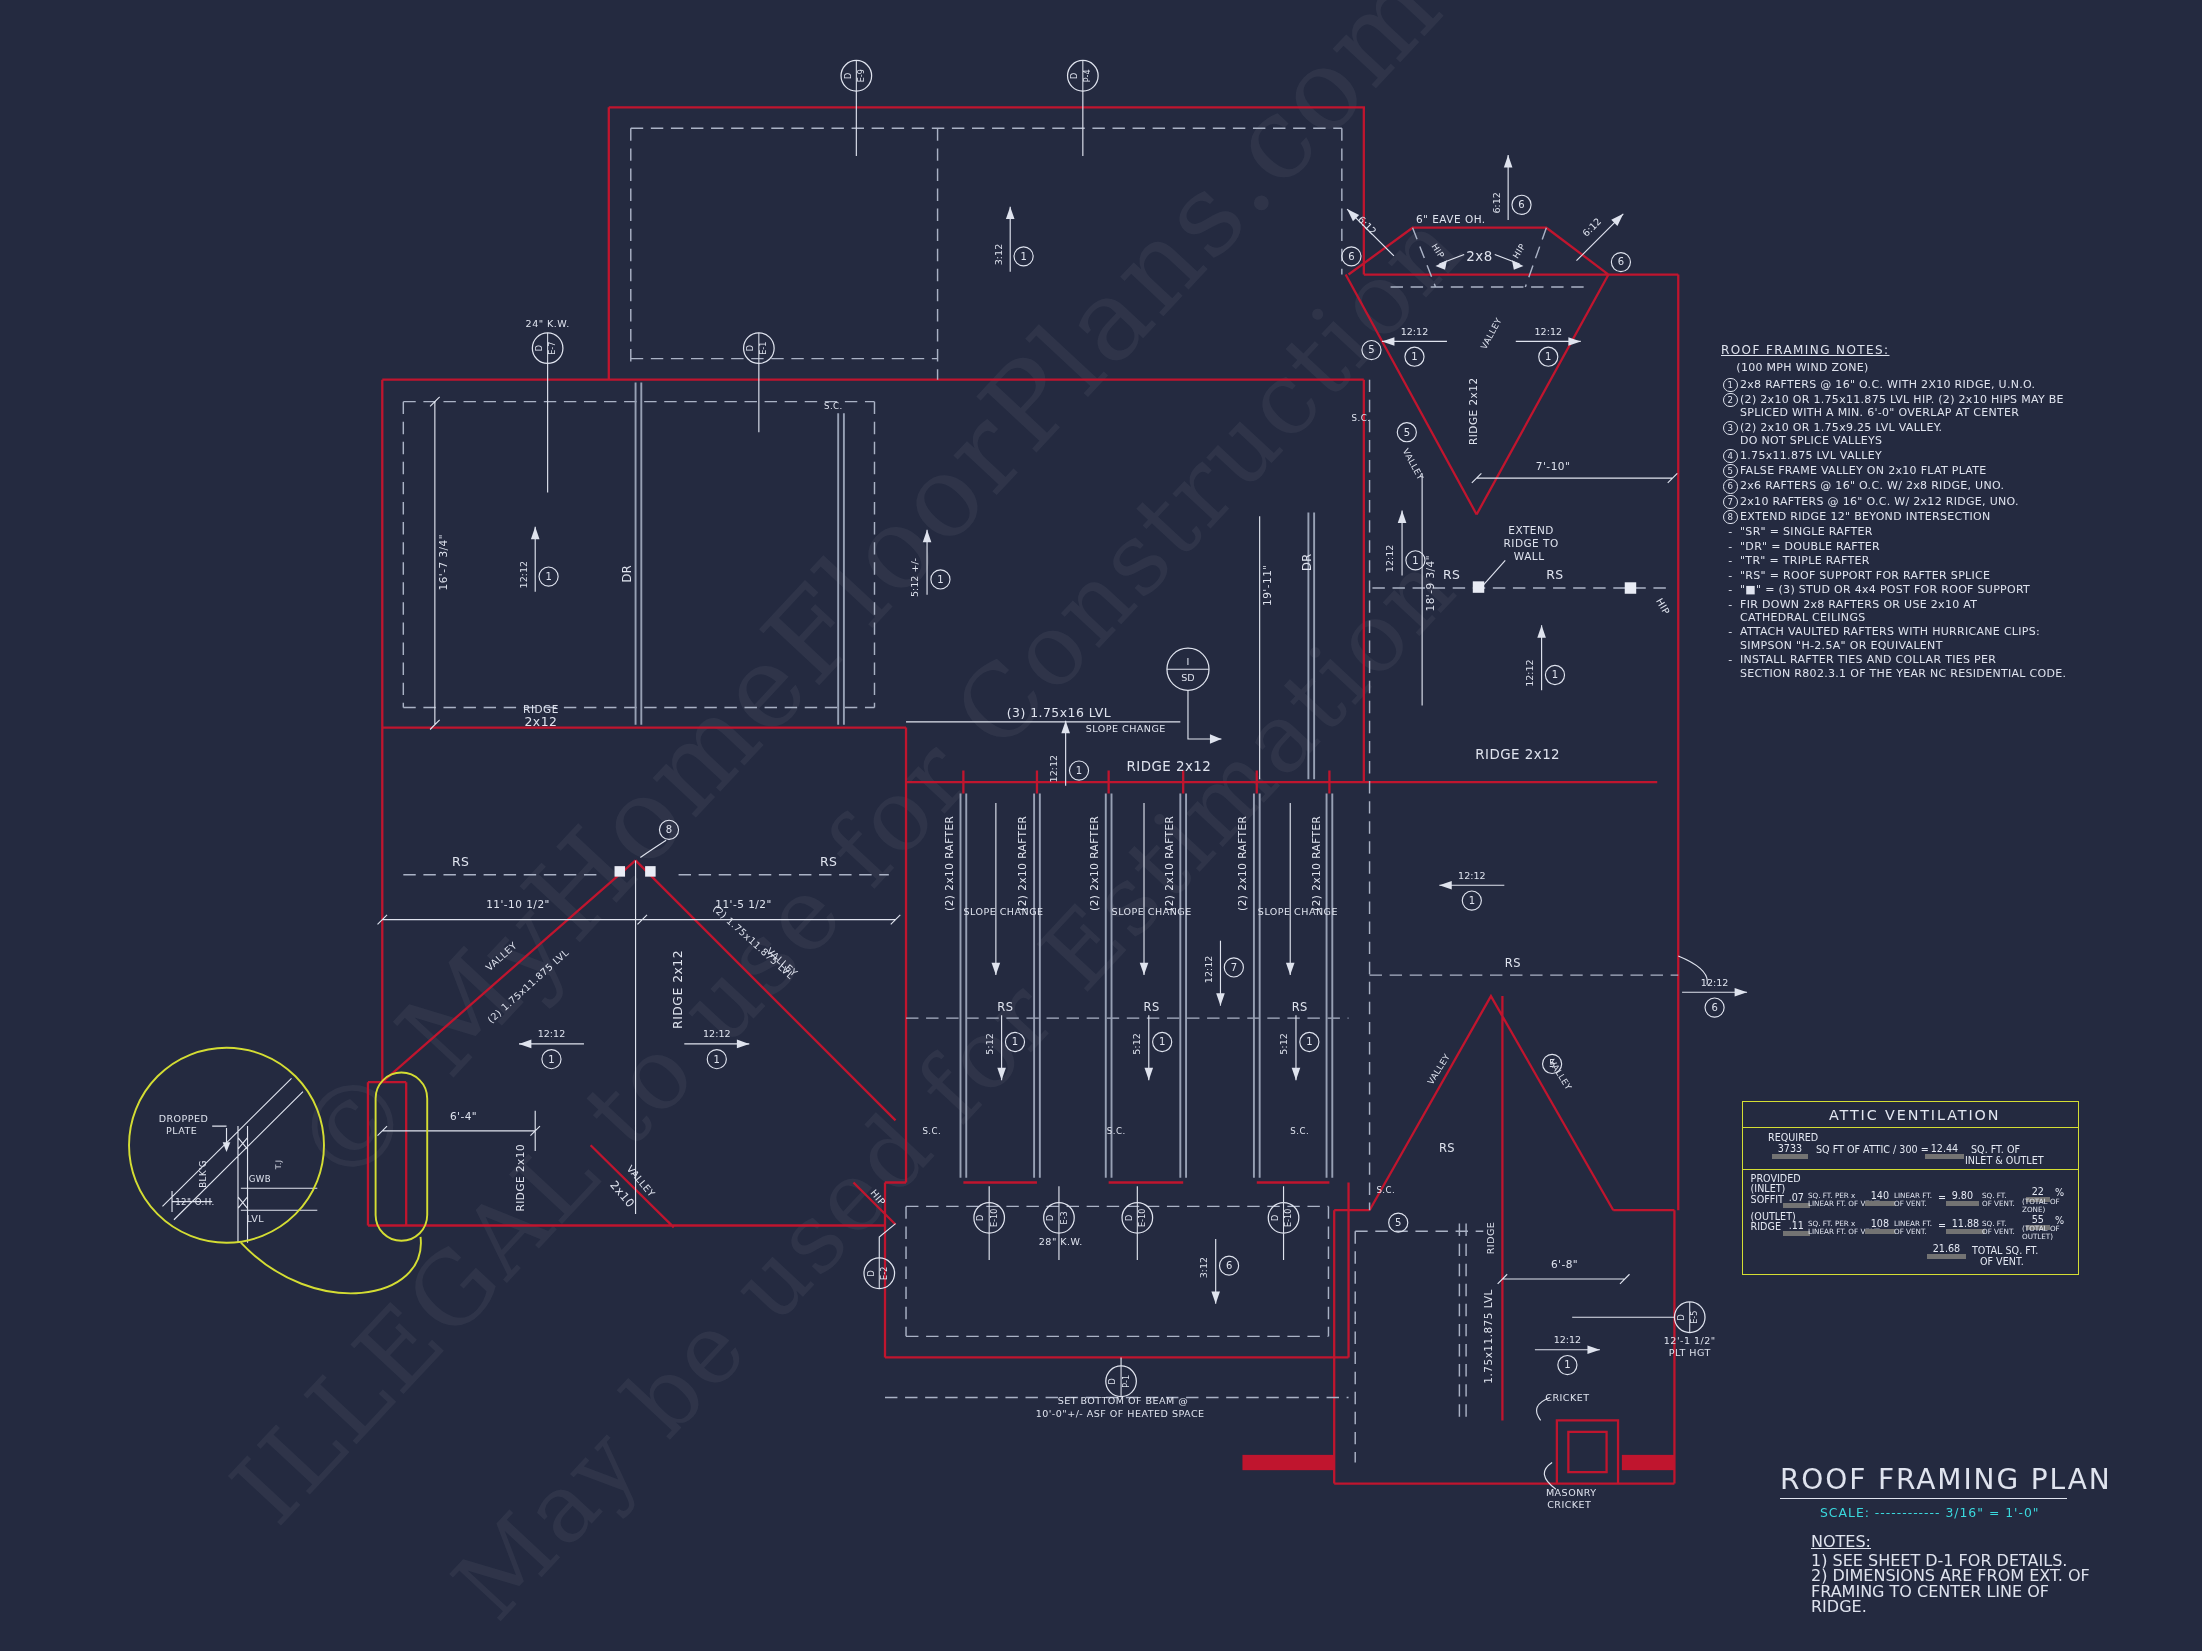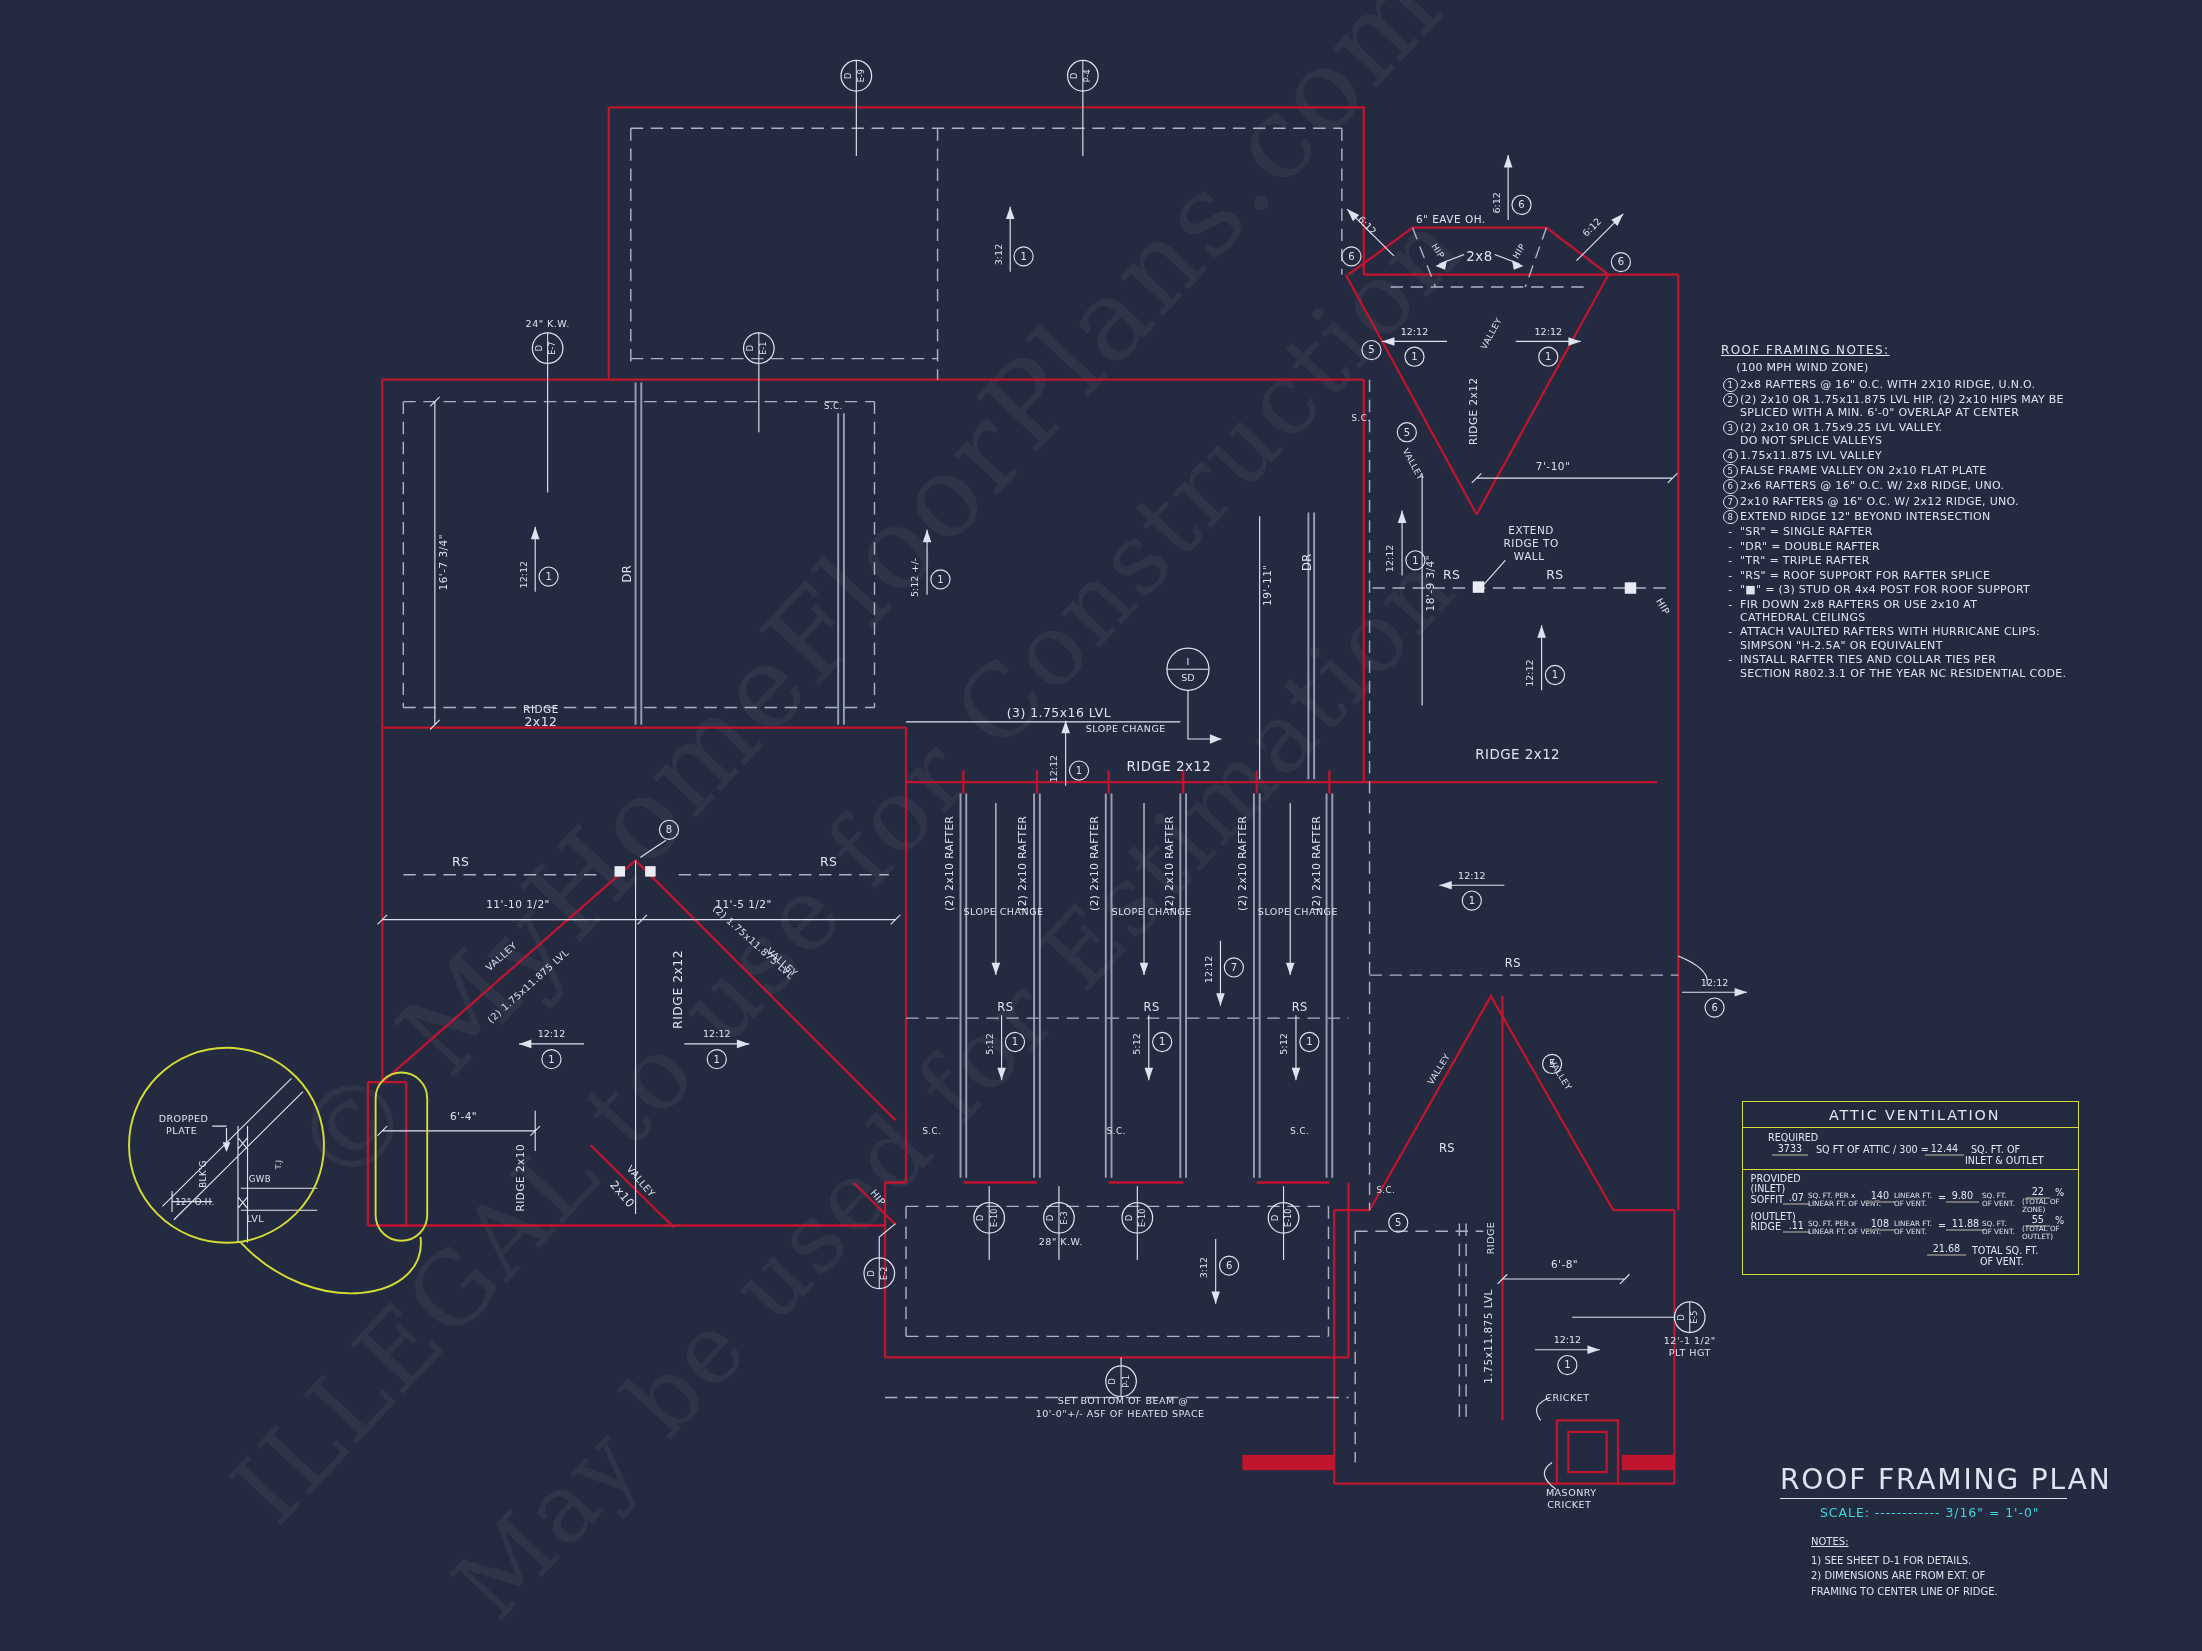--- a/index.html
+++ b/index.html
@@ -14,27 +14,27 @@
   .nrow{display:flex;margin:0 0 1px 0;}
   .nmark{width:19px;flex:0 0 19px;text-align:center;}
   .ncirc{display:inline-block;width:12.4px;height:12.4px;border:1px solid #dfe3ee;border-radius:50%;
     font-size:8.6px;line-height:12.4px;text-align:center;}
   .ntext{white-space:pre-line;}
   
   #attic{left:1742px;top:1101px;width:335px;height:172px;border:1.9px solid #d4dd33;font-size:9.6px;color:#e4e8f2;}
   #attic .hline{position:absolute;left:0;right:0;border-top:1.4px solid #d4dd33;}
   #attic span{position:absolute;white-space:nowrap;}
   #attic .ttl{font-size:14.3px;letter-spacing:1.9px;}
-  .u{border-bottom:2px solid #737373;padding:0 5.7px;}
+  .u{border-bottom:5px solid #737373;padding:0 5.7px;}
   .stack{display:inline-block;font-size:7.2px;line-height:7.6px;vertical-align:middle;text-align:center;}
   
   #tblock{left:1780px;top:1439px;width:287px;margin-top:24px;}
   #tb-title{font-size:28px;letter-spacing:1.9px;border-bottom:1.9px solid #dfe3ee;padding-bottom:1.9px;white-space:nowrap;}
   #tb-scale{color:#3ad9de;font-size:12.4px;letter-spacing:1px;margin:5.7px 0 0 40px;white-space:nowrap;}
-  #bnotes{left:1811px;top:1534px;width:287px;font-size:10px;line-height:15.3px;}
+  #bnotes{left:1811px;top:1534px;width:287px;font-size:16px;line-height:15.3px;}
   #bnotes-title{text-decoration:underline;margin-bottom:3.8px;}
   .bn{white-space:pre-line;}
 </style>
 </head>
 <body>
 
 <div id="stage">
 
 <svg id="plan-svg" width="2202" height="1652" viewBox="0 0 2304 1728">
   <g id="wm-layer">

